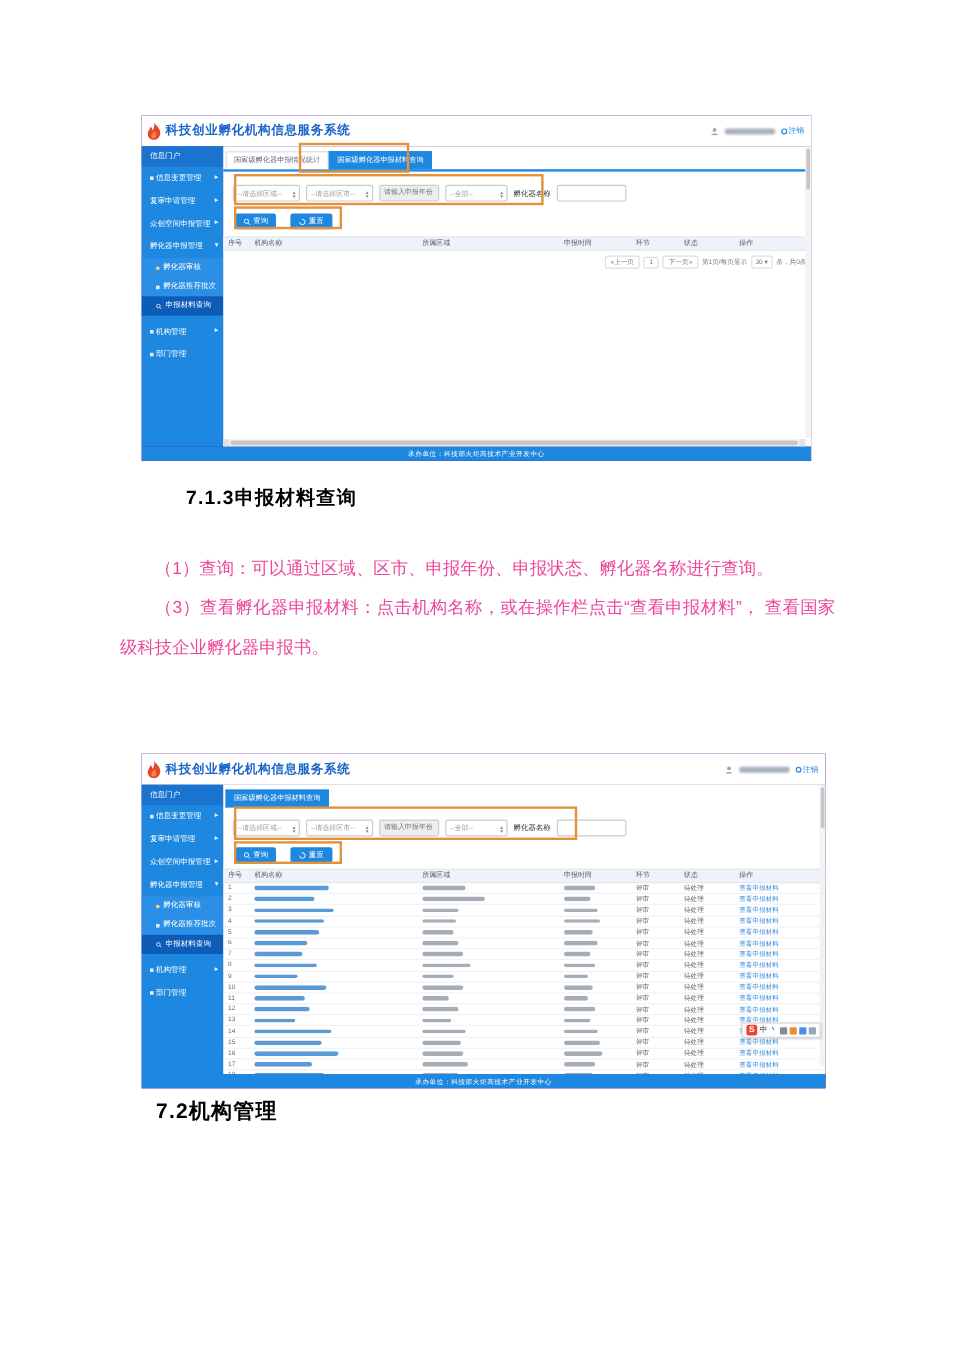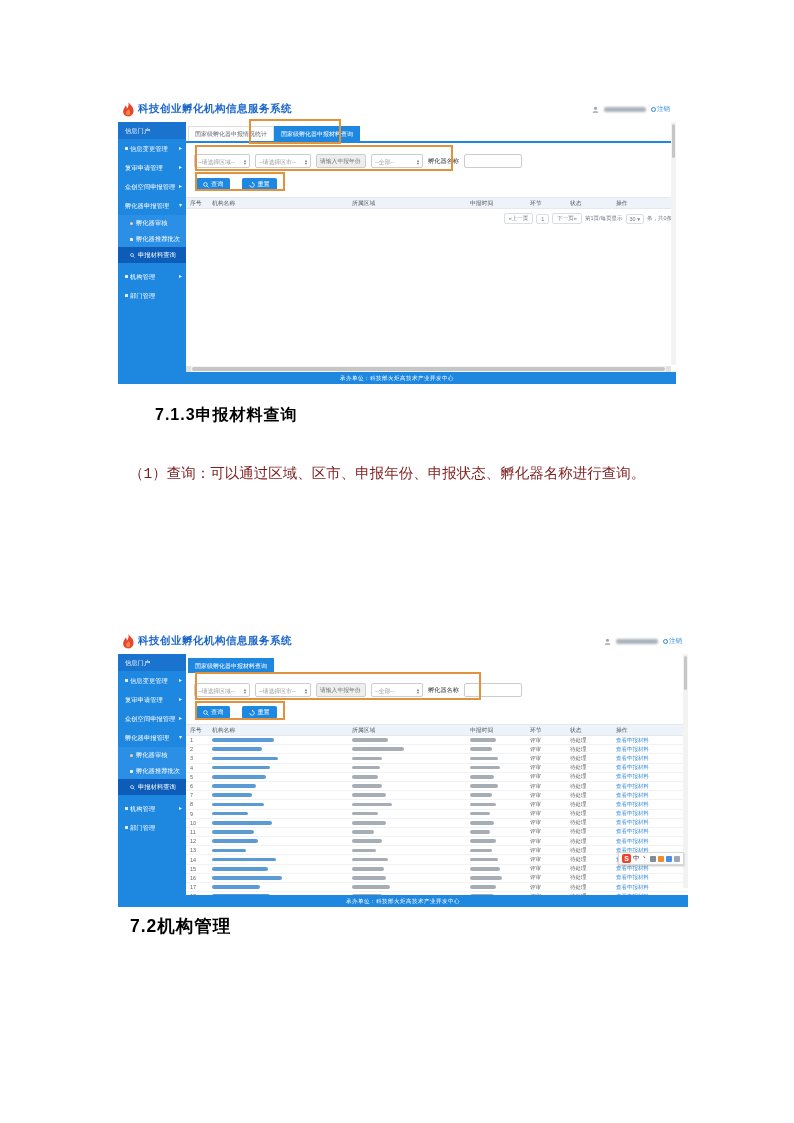--- a/index.html
+++ b/index.html
@@ -4,21 +4,21 @@
 <style>
   * { margin:0; padding:0; box-sizing:border-box; }
   html,body { background:#ffffff; }
   body { font-family:"Liberation Sans", sans-serif; }
   .page { position:relative; width:794px; height:1123px; background:#fff; overflow:hidden; }
 
   
   .doc-h3 { position:absolute; left:155px; top:405px; font-size:16px; font-weight:700; color:#000;
             font-family:"Liberation Sans", sans-serif; letter-spacing:1px; }
   .doc-body { position:absolute; left:100px; top:458px; width:596px;
-              font-family:Liberation Mono, monospace; font-size:14.5px; color:#7f1d1d;
+              font-family:Liberation Sans, sans-serif; font-size:14.5px; color:#ec4899;
               line-height:33px; text-align:justify; }
   .doc-body p { text-indent:2em; }
   .doc-h2 { position:absolute; left:130px; top:914px; font-size:17.5px; font-weight:700; color:#000;
             font-family:"Liberation Sans", sans-serif; letter-spacing:1px; }
 
   
   .shot { position:absolute; background:#4c1d95; overflow:hidden; }
   #shot1 { left:118px; top:96px;  width:558px; height:288px; }
   #shot2 { left:118px; top:628px; width:570px; height:279px; }
 
@@ -272,20 +272,21 @@
     <div class="app-footer">承办单位：科技部火炬高技术产业开发中心</div>
 
     <div class="anno" style="left:131px; top:23px;  width:92px;  height:25px;"></div>
     <div class="anno" style="left:77px;  top:49px;  width:258px; height:26px;"></div>
     <div class="anno" style="left:77px;  top:76px;  width:90px;  height:19px;"></div>
   </section>
 
   <h3 class="doc-h3">7.1.3申报材料查询</h3>
   <div class="doc-body">
     <p>（1）查询：可以通过区域、区市、申报年份、申报状态、孵化器名称进行查询。</p>
+    <p>（3）查看孵化器申报材料：点击机构名称，或在操作栏点击“查看申报材料”， 查看国家级科技企业孵化器申报书。</p>
   </div>
 
   <section class="shot" id="shot2">
     <div class="app-header">
       <div class="brand">
         <svg class="logo" width="13" height="15" viewBox="0 0 13 15">
           <path d="M6.5 0 C8 3 11 4 11.5 8 C12 11.5 9.5 14.5 6.3 14.5 C3 14.5 0.8 12 1.2 8.8 C1.5 6.5 3.2 5.4 3.4 3.4 C4.6 4.4 5 5.4 4.9 6.7 C6.3 5.5 6.9 3 6.5 0 Z" fill="#e8442e"></path>
           <path d="M6.4 7 C7.4 8.4 8.4 9.2 8.2 11 C8 12.6 6.9 13.4 5.8 13.2 C4.6 13 3.8 11.8 4.2 10.4 C4.5 9.2 6 8.6 6.4 7 Z" fill="#f58a3c"></path>
         </svg>
         <span class="brand-title">科技创业孵化机构信息服务系统</span>

